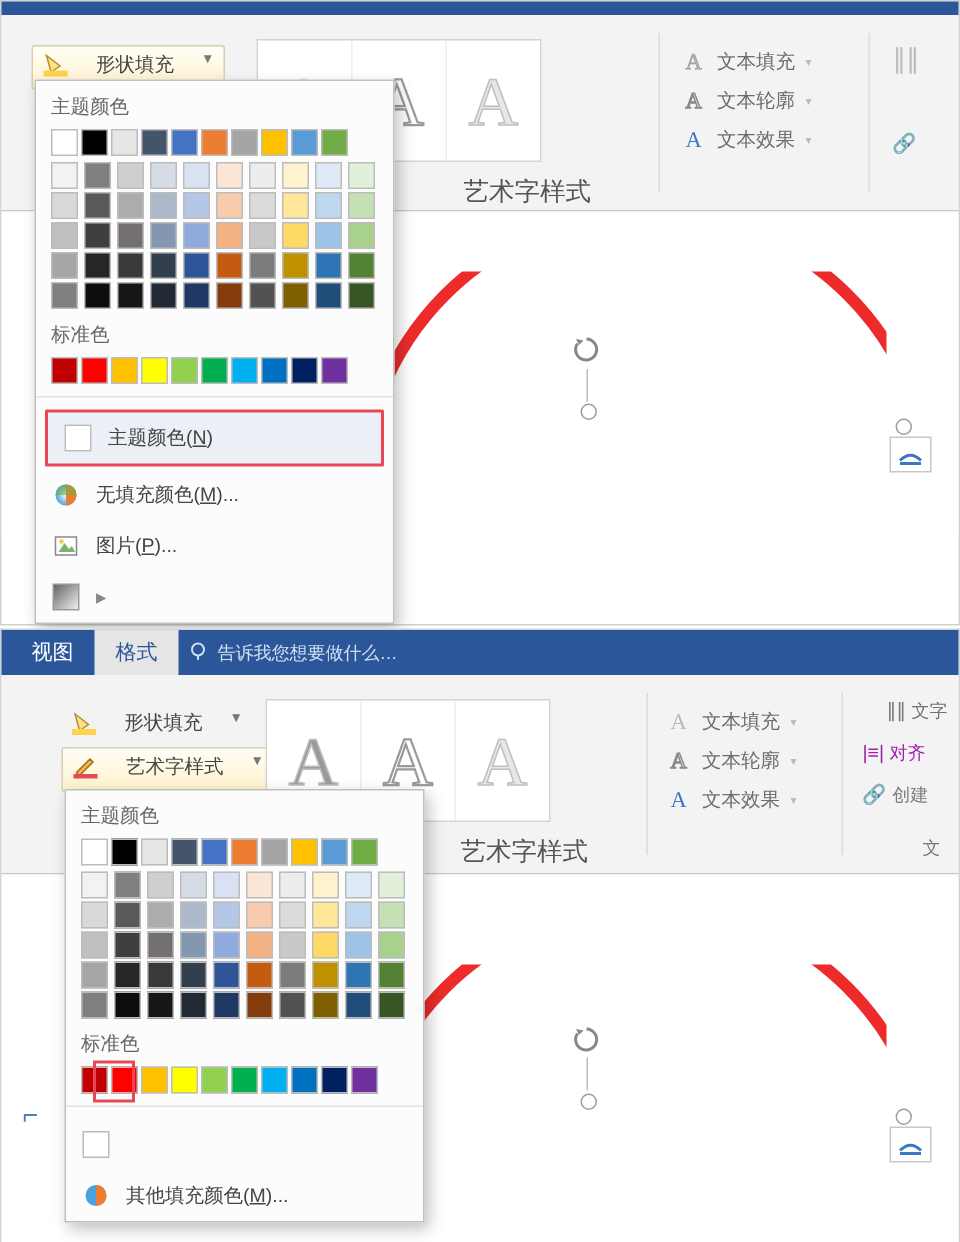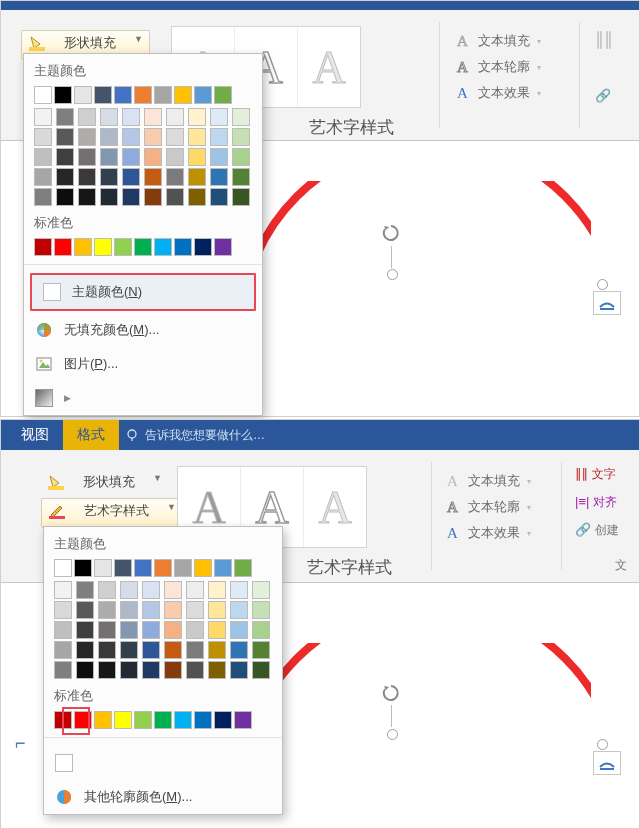--- a/index.html
+++ b/index.html
@@ -34,22 +34,22 @@
   .menu-item{display:flex;align-items:center;gap:10px;padding:6px 10px;height:22px}
   .menu-item.highlight{border:2px solid #e84855;background:#eaf0f6;margin:2px 6px;border-radius:1px}
   .menu-item .mi-icon{width:20px;height:20px;display:flex;align-items:center;justify-content:center}
   .menu-item .txt{flex:1;color:#444}
   .menu-item .txt u{text-decoration:underline}
   .menu-item .ar{font-size:9px;color:#888}
   .std-sel{position:absolute;border:2px solid #e84855}
 
   .tabs{display:flex;align-items:center;height:30px;background:#2b579a;color:#fff;font-size:14px}
   .tab{padding:0 14px;height:100%;display:flex;align-items:center}
-  .tab.active{background:#eab308;color:#2b579a}
-  .tell{display:flex;align-items:center;gap:6px;color:#cfe0f1;font-size:12px;margin-left:6px}
+  .tab.active{background:#e5e5e5;color:#2b579a}
+  .tell{display:flex;align-items:flex-start;gap:6px;color:#cfe0f1;font-size:12px;margin-left:6px}
   .outline-btn{position:absolute;top:48px;left:40px;height:22px;border:1px solid #d9cdb2;border-radius:2px;background:linear-gradient(#fffef7,#fff2cb)}
   .fill2{position:absolute;top:20px;left:40px;height:22px}
 </style>
 </head>
 <body>
 
 <div class="panel" style="height:415px">
   <div class="ribbon-bar"></div>
   <div class="ribbon-body">
 
@@ -317,21 +317,21 @@
       <div class="right-row">
           <svg width="18" height="18">
             <text x="2" y="14" font-size="15" font-family="serif" fill="#3b78c4">A</text>
           </svg>
           <span>文本效果</span>
           <span style="font-size:8px;color:#bbb;margin-left:2px">▾</span>
         </div>
     </div>
     <div style="position:absolute;left:430px;top:12px;bottom:12px;width:1px;background:#dcdcdc"></div>
     <div style="position:absolute;left:560px;top:12px;bottom:12px;width:1px;background:#dcdcdc"></div>
-    <div style="position:absolute;left:574px;top:16px;color:#b91c1c;font-size:13px">∥∥ <span style="font-size:12px">文字</span></div>
+    <div style="position:absolute;left:590px;top:16px;color:#737373;font-size:13px">∥∥ <span style="font-size:12px">文字</span></div>
     <div style="position:absolute;left:574px;top:44px;color:#a21caf;font-size:13px">|≡| <span style="font-size:12px">对齐</span></div>
     <div style="position:absolute;left:574px;top:72px;color:#7b7b7b;font-size:13px">🔗 <span style="font-size:12px">创建</span></div>
     <span style="position:absolute;left:614px;top:107px;color:#777;font-size:12px">文</span>
   </div>
 
   <div class="canvas" style="height:248px">
     <div class="arc-wrap" style="left:250px;top:60px;width:340px;height:260px">
       <svg width="340" height="260">
           <path d="M -10 150 A 190 190 0 0 1 370 150" fill="none" stroke="#ed2b2b" stroke-width="8"></path>
         </svg>
@@ -439,16 +439,16 @@
           <span style="width:16px;height:16px;border:1px solid #bbb;background:#fff;display:block"></span>
         </span>
     </div>
     <div class="menu-item">
       <span class="mi-icon">
           <svg width="18" height="18">
             <circle cx="9" cy="9" r="7" fill="#4aa3df"></circle>
             <path d="M9 2a7 7 0 0 1 0 14z" fill="#ed7d31"></path>
           </svg>
         </span>
-      <span class="txt"><span>其他轮廓颜色(</span><u>M</u><span>)...</span></span>
+      <span class="txt"><span>其他填充颜色(</span><u>M</u><span>)...</span></span>
     </div>
   </div>
 </div>
 
 </body></html>

